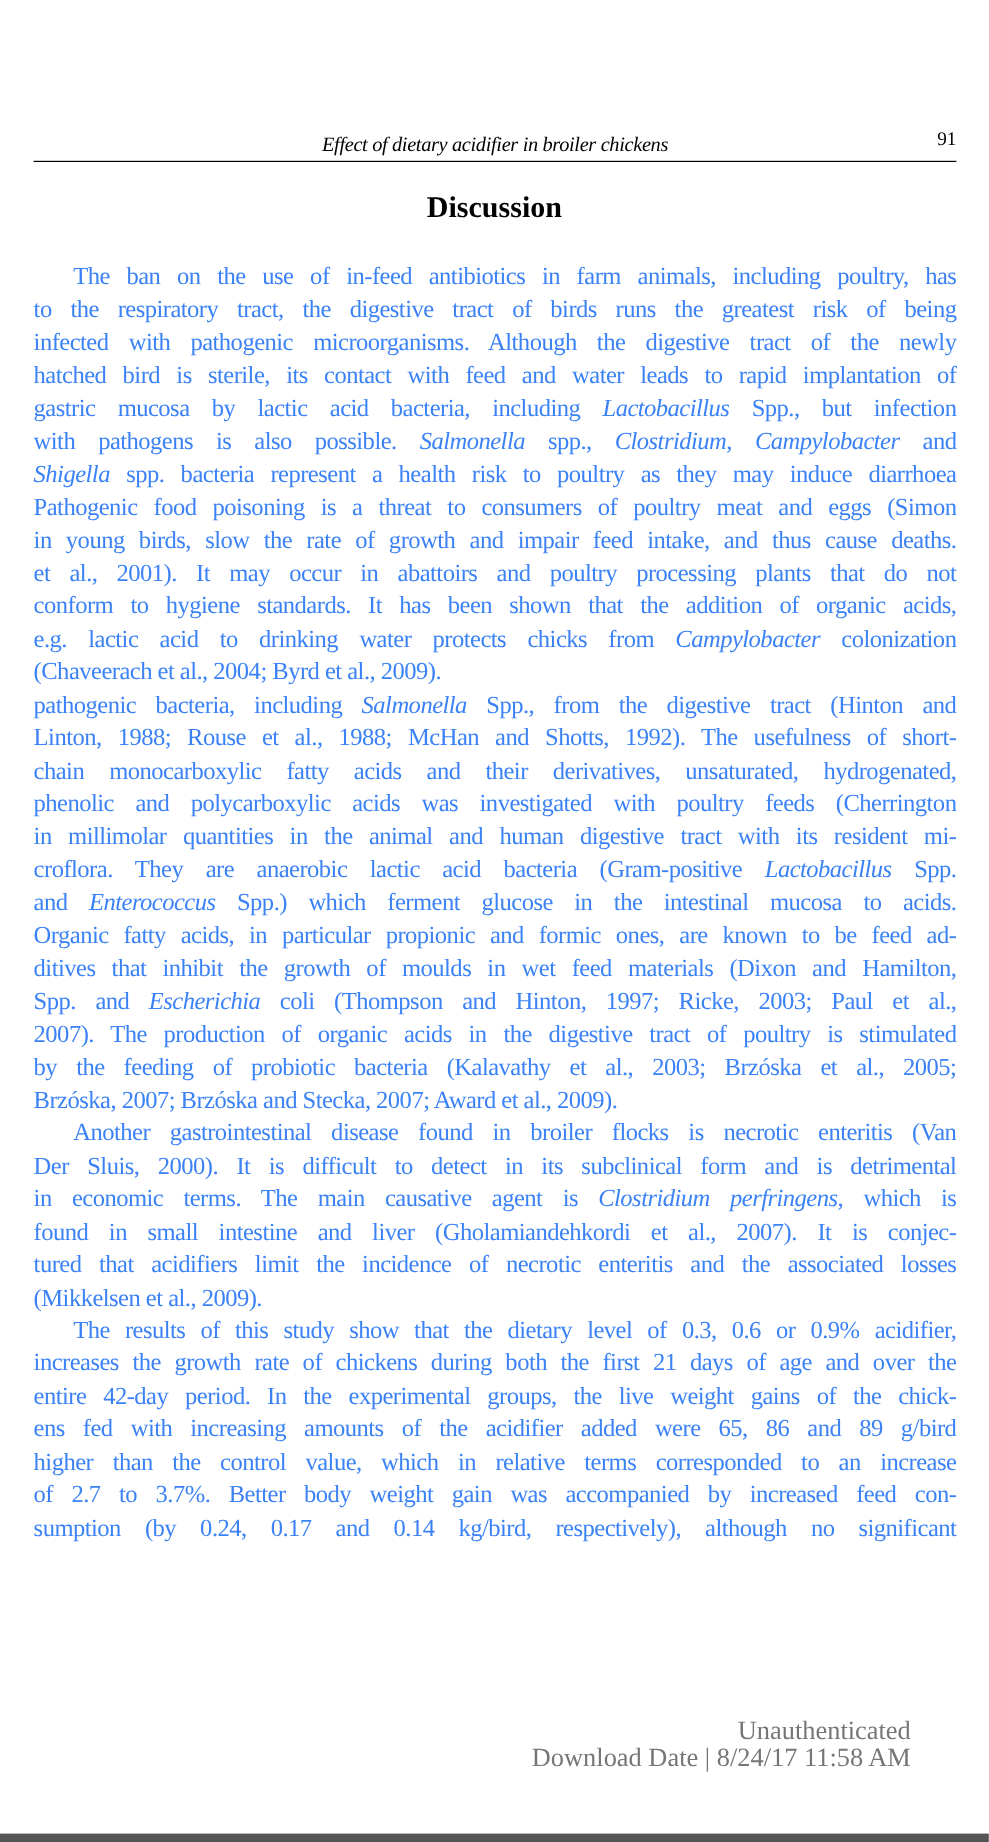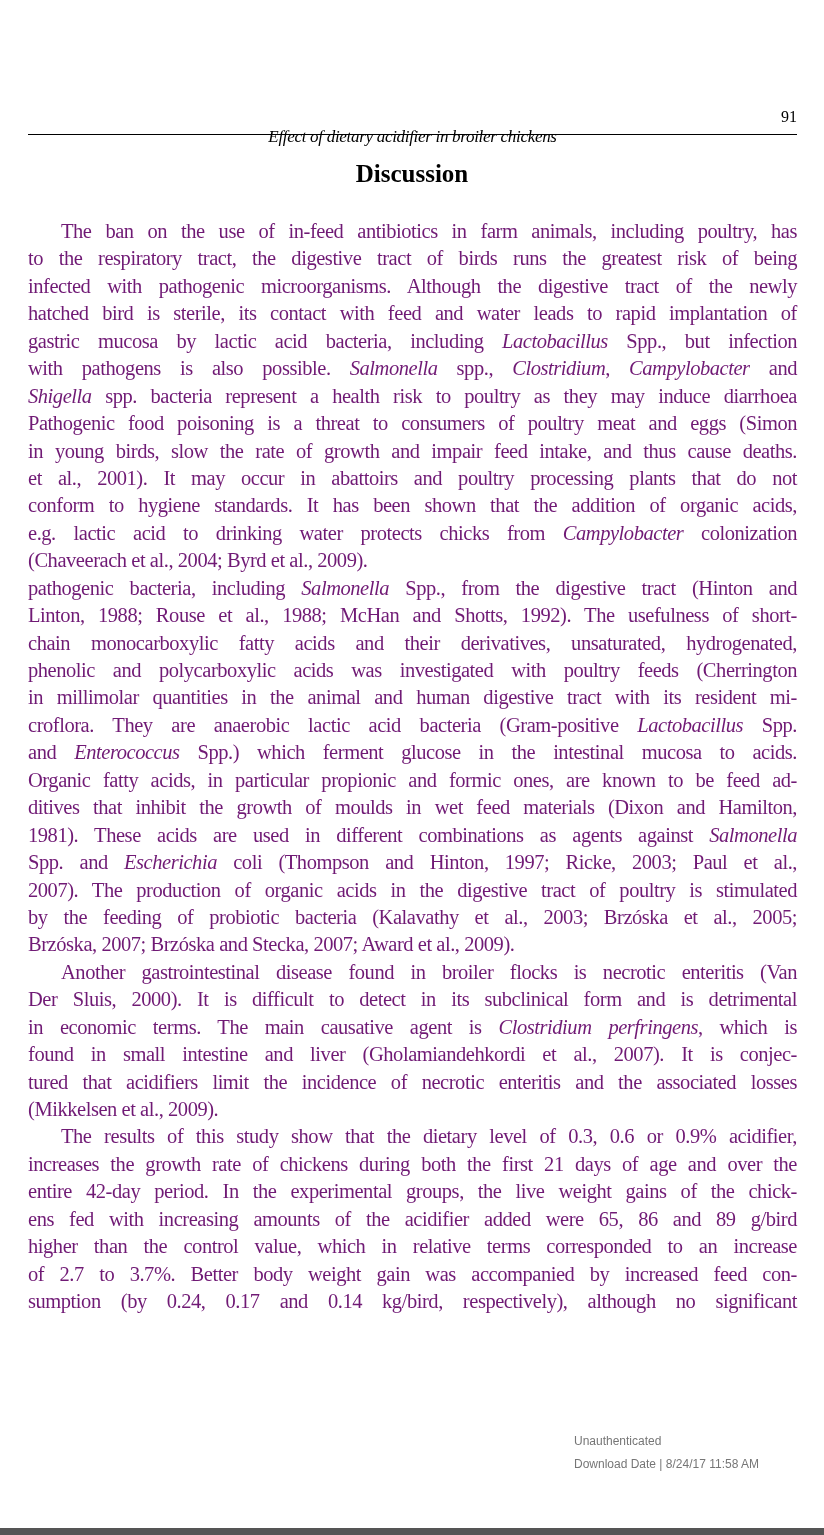--- a/index.html
+++ b/index.html
@@ -5,43 +5,43 @@
   html, body { margin: 0; padding: 0; background: #ffffff; }
   body { width: 824px; height: 1535px; position: relative; overflow: hidden; }
   .page { position: absolute; left: 0; top: 0; width: 824px; height: 1535px; }
   .running-head {
     position: absolute; left: 28px; top: 108px; width: 769px; height: 26px;
     border-bottom: 1.5px solid #000;
     font-family: "Liberation Serif", serif; color: #000;
   }
   .running-title {
     position: absolute; left: 0; width: 100%; top: 3px; text-align: center;
-    font-style: italic; font-size: 17px; letter-spacing: -0.3px; margin-top: 16px;
+    font-style: italic; font-size: 17px; letter-spacing: -0.3px;
   }
   .page-number {
     position: absolute; right: 0; top: 0px; font-size: 16px;
   }
   .section-title {
     position: absolute; left: 0; width: 824px; top: 160px; text-align: center;
     font-family: "Liberation Serif", serif; font-weight: bold; font-size: 25px; color: #000;
   }
   .body-text {
     position: absolute; left: 28px; top: 218px; width: 769px;
-    font-family: "Liberation Serif", serif; font-size: 20.5px; color: #701a75;
+    font-family: "Liberation Serif", serif; font-size: 20.5px; color: #3b82f6;
   }
   .line {
     display: block; height: 27.45px; line-height: 27.45px; white-space: nowrap;
     text-align: justify; text-align-last: justify; letter-spacing: -0.45px;
   }
   .line.last { text-align-last: left; }
   .line.indent { text-indent: 33px; }
   .line i { font-style: italic; }
   .footer {
-    position: absolute; right: 65px; top: 1430px; text-align: left;
-    font-family: Liberation Sans, sans-serif; font-size: 12px; color: #767676;
+    position: absolute; right: 65px; top: 1430px; text-align: right;
+    font-family: Liberation Serif, serif; font-size: 22px; color: #767676;
     line-height: 23px;
   }
   .bottom-bar {
     position: absolute; left: 0; top: 1528px; width: 824px; height: 7px; background: #555555;
   }
 </style>
 </head>
 <body>
 
 <div class="page">
@@ -71,21 +71,20 @@
       <div>
         <span class="line"><span>pathogenic bacteria, including </span><i>Salmonella</i><span> Spp., from the digestive tract (Hinton and</span></span>
         <span class="line"><span>Linton, 1988; Rouse et al., 1988; McHan and Shotts, 1992). The usefulness of short-</span></span>
         <span class="line"><span>chain monocarboxylic fatty acids and their derivatives, unsaturated, hydrogenated,</span></span>
         <span class="line"><span>phenolic and polycarboxylic acids was investigated with poultry feeds (Cherrington</span></span>
         <span class="line"><span>in millimolar quantities in the animal and human digestive tract with its resident mi-</span></span>
         <span class="line"><span>croflora. They are anaerobic lactic acid bacteria (Gram-positive </span><i>Lactobacillus</i><span> Spp.</span></span>
         <span class="line"><span>and </span><i>Enterococcus</i><span> Spp.) which ferment glucose in the intestinal mucosa to acids.</span></span>
         <span class="line"><span>Organic fatty acids, in particular propionic and formic ones, are known to be feed ad-</span></span>
         <span class="line"><span>ditives that inhibit the growth of moulds in wet feed materials (Dixon and Hamilton,</span></span>
-        <span class="line"><span>1981). These acids are used in different combinations as agents against </span><i>Salmonella</i></span>
         <span class="line"><span>Spp. and </span><i>Escherichia</i><span> coli (Thompson and Hinton, 1997; Ricke, 2003; Paul et al.,</span></span>
         <span class="line"><span>2007). The production of organic acids in the digestive tract of poultry is stimulated</span></span>
         <span class="line"><span>by the feeding of probiotic bacteria (Kalavathy et al., 2003; Brzóska et al., 2005;</span></span>
         <span class="line last"><span>Brzóska, 2007; Brzóska and Stecka, 2007; Award et al., 2009).</span></span>
       </div>
       <div>
         <span class="line indent"><span>Another gastrointestinal disease found in broiler flocks is necrotic enteritis (Van</span></span>
         <span class="line"><span>Der Sluis, 2000). It is difficult to detect in its subclinical form and is detrimental</span></span>
         <span class="line"><span>in economic terms. The main causative agent is </span><i>Clostridium perfringens</i><span>, which is</span></span>
         <span class="line"><span>found in small intestine and liver (Gholamiandehkordi et al., 2007). It is conjec-</span></span>

